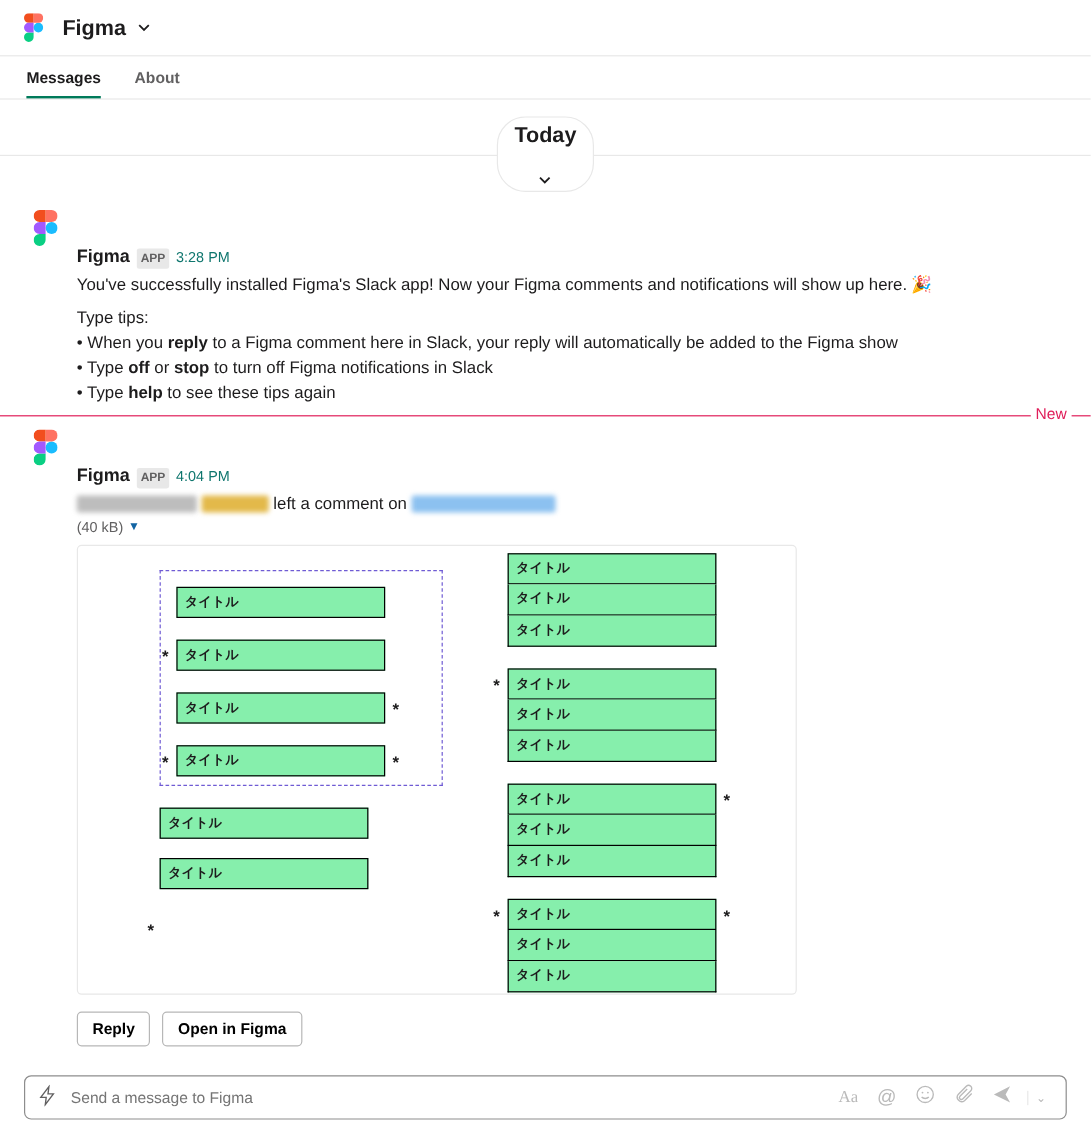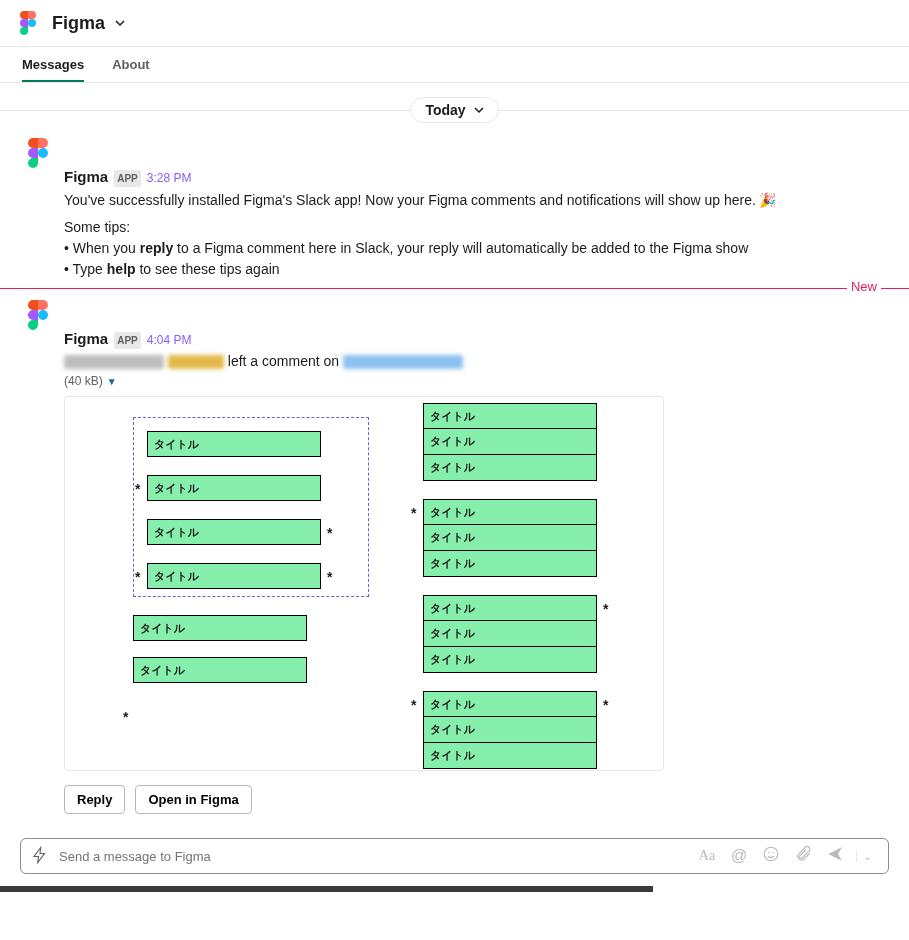--- a/index.html
+++ b/index.html
@@ -5,47 +5,47 @@
 * { margin: 0; padding: 0; box-sizing: border-box; }
 body { font-family: -apple-system, BlinkMacSystemFont, "Segoe UI", Helvetica, Arial, sans-serif; font-size: 15px; color: #1d1c1d; background: #fff; width: 909px; }
 .header { display: flex; align-items: center; padding: 12px 20px; border-bottom: 1px solid #e8e8e8; gap: 10px; }
 .figma-logo { width: 22px; height: 22px; display: inline-flex; align-items: center; }
 .header-title { font-weight: 900; font-size: 18px; }
 .tabs { display: flex; gap: 28px; padding: 0 22px; border-bottom: 1px solid #e8e8e8; }
 .tab { padding: 10px 0 8px 0; font-size: 13px; font-weight: 700; color: #616061; cursor: pointer; border-bottom: 2px solid transparent; }
 .tab.active { color: #1d1c1d; border-bottom-color: #007a5a; }
 .date-row { position: relative; text-align: center; margin: 14px 0 6px 0; }
 .date-line { position: absolute; top: 50%; left: 0; right: 0; height: 1px; background: #e8e8e8; z-index: 0; }
-.date-pill { position: relative; display: inline-flex; align-items: center; gap: 8px; background: #fff; border: 1px solid #e8e8e8; border-radius: 24px; padding: 4px 14px; font-size: 14px; font-weight: 700; z-index: 1; }
+.date-pill { position: relative; display: inline-flex; align-items: center; gap: 22px; background: #fff; border: 1px solid #e8e8e8; border-radius: 24px; padding: 4px 14px; font-size: 18px; font-weight: 700; z-index: 1; flex-direction: column; }
 .msg { display: flex; padding: 6px 20px; gap: 8px; position: relative; }
 .avatar { width: 36px; height: 36px; border-radius: 4px; background: #fff; display: flex; align-items: center; justify-content: center; flex-shrink: 0; }
 .msg-body { flex: 1; line-height: 1.5; }
 .msg-head { display: flex; align-items: baseline; gap: 6px; }
 .sender { font-weight: 900; font-size: 15px; }
 .app-badge { font-size: 10px; font-weight: 700; color: #616061; background: #e8e8e8; border-radius: 2px; padding: 1px 3px; margin-top: 35px; }
-.time { font-size: 12px; color: #8b5cf6; }
+.time { font-size: 12px; color: #0f766e; }
 .msg-text { font-size: 14px; margin-top: 1px; }
 .msg-text ul { list-style: none; }
 .msg-text .bullet::before { content: "• "; }
 .redact { display: inline-block; border-radius: 2px; height: 14px; vertical-align: middle; filter: blur(2px); }
 .redact.gray { background: #bdbdbd; }
 .redact.yellow { background: #e3b94a; }
 .redact.blue { background: #8cc1f0; }
 .quote { border-left: 4px solid #dddddd; padding-left: 14px; margin: 10px 0 14px 0; font-size: 15px; }
 .attach-meta { font-size: 12px; color: #616061; display: flex; align-items: center; gap: 4px; }
 .attach-meta .caret { color: #1264a3; font-size: 10px; }
 .preview { border: 1px solid #e8e8e8; border-radius: 4px; width: 600px; height: 375px; margin-top: 6px; background: #fff; position: relative; overflow: hidden; }
 .preview .dashed { position: absolute; border: 1px dashed #6f5bd4; }
 .preview .row { position: absolute; border: 1px solid #000; background: #86efac; font-size: 11px; font-weight: 700; padding-left: 6px; line-height: 24px; height: 26px; }
 .preview .rowthin { height: 26px; border-top: none; }
 .preview .ast { position: absolute; font-size: 14px; font-weight: 900; }
 .actions { display: flex; gap: 10px; margin-top: 14px; }
 .btn { border: 1px solid #b7b7b7; background: #fff; border-radius: 4px; padding: 6px 12px; font-size: 13px; font-weight: 700; cursor: pointer; }
 .new-divider { position: relative; height: 1px; background: #e01e5a; margin: 2px 0 2px 0; }
-.new-label { position: absolute; right: 28px; top: -9px; background: #fff; color: #e01e5a; font-size: 13px; padding: 0 4px; }
+.new-label { position: absolute; right: 16px; top: -9px; background: #fff; color: #e01e5a; font-size: 13px; padding: 0 4px; }
 .composer { margin: 18px 20px 10px 20px; border: 1px solid #8d8d8d; border-radius: 6px; display: flex; align-items: center; padding: 6px 10px; gap: 10px; }
 .composer .bolt { color: #616061; }
 .composer input { flex: 1; border: none; outline: none; font-size: 13px; color: #616061; }
 .composer .tool { color: #bababa; font-size: 16px; width: 22px; text-align: center; cursor: pointer; }
 .composer .toolAa { font-family: Georgia, serif; font-size: 14px; }
 .footbar { height: 6px; background: #3a3a3a; width: 653px; margin-top: 12px; }
 svg.chev { width: 10px; height: 10px; }
 </style>
 </head>
 <body>
@@ -97,23 +97,24 @@
   </div>
   <div class="msg-body">
     <div class="msg-head">
       <span class="sender">Figma</span>
       <span class="app-badge">APP</span>
       <span class="time">3:28 PM</span>
     </div>
     <div class="msg-text">
       <div>You've successfully installed Figma's Slack app! Now your Figma comments and notifications will show up here. 🎉</div>
       <div style="height:6px"></div>
-      <div>Some tips:</div>
+      <div>Type tips:</div>
       <ul>
         <li class="bullet"><span>When you </span><b>reply</b><span> to a Figma comment here in Slack, your reply will automatically be added to the Figma show</span></li>
+        <li class="bullet"><span>Type </span><b>off</b><span> or </span><b>stop</b><span> to turn off Figma notifications in Slack</span></li>
         <li class="bullet"><span>Type </span><b>help</b><span> to see these tips again</span></li>
       </ul>
     </div>
   </div>
 </div>
 
 <div class="new-divider">
   <span class="new-label">New</span>
 </div>
 

